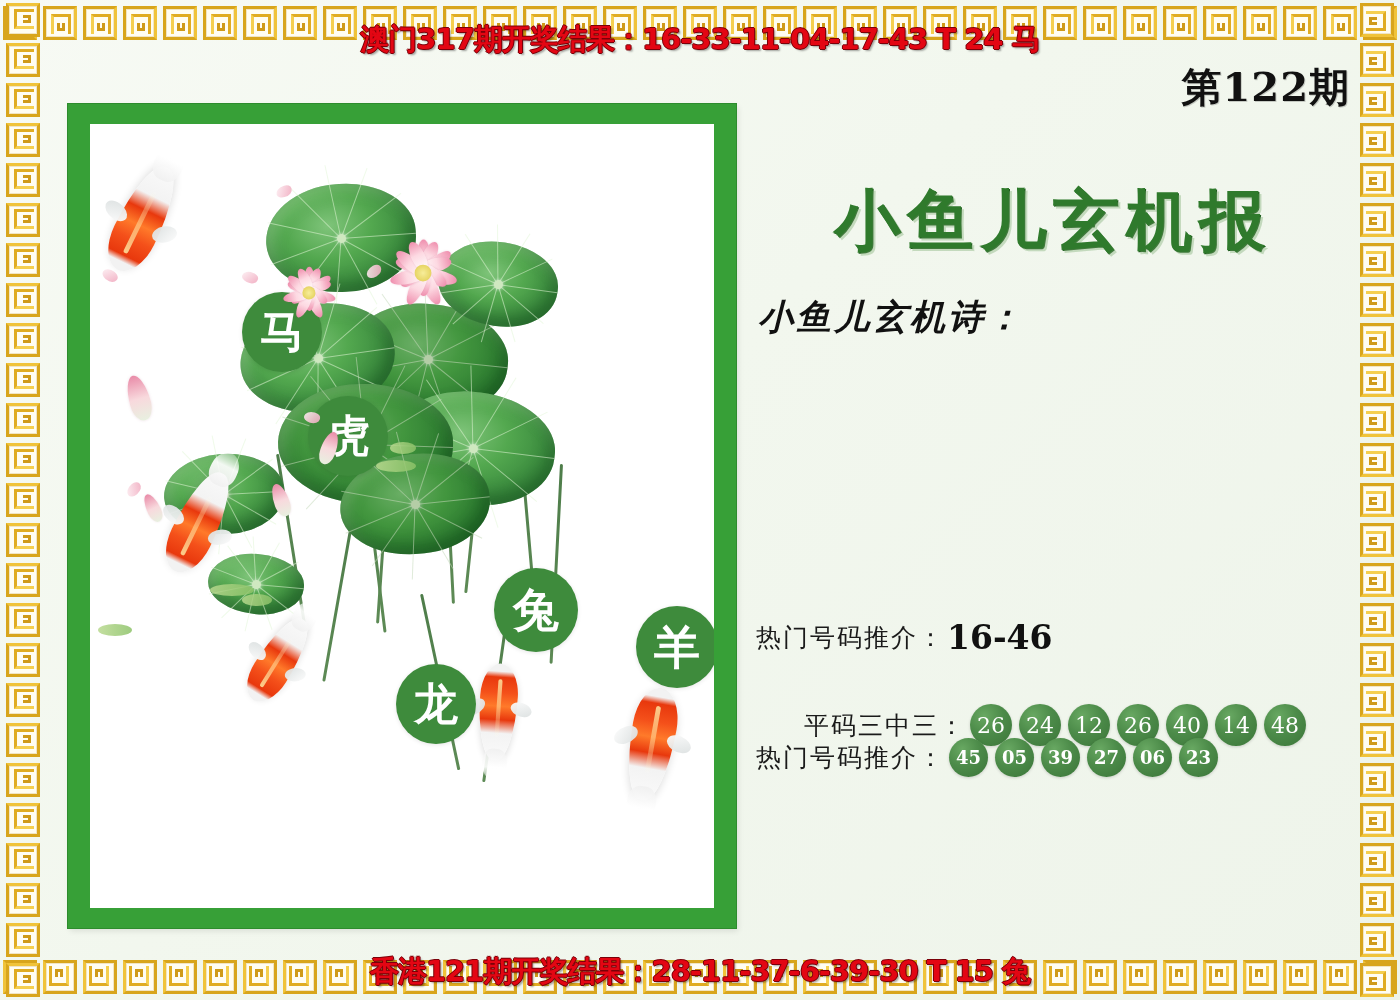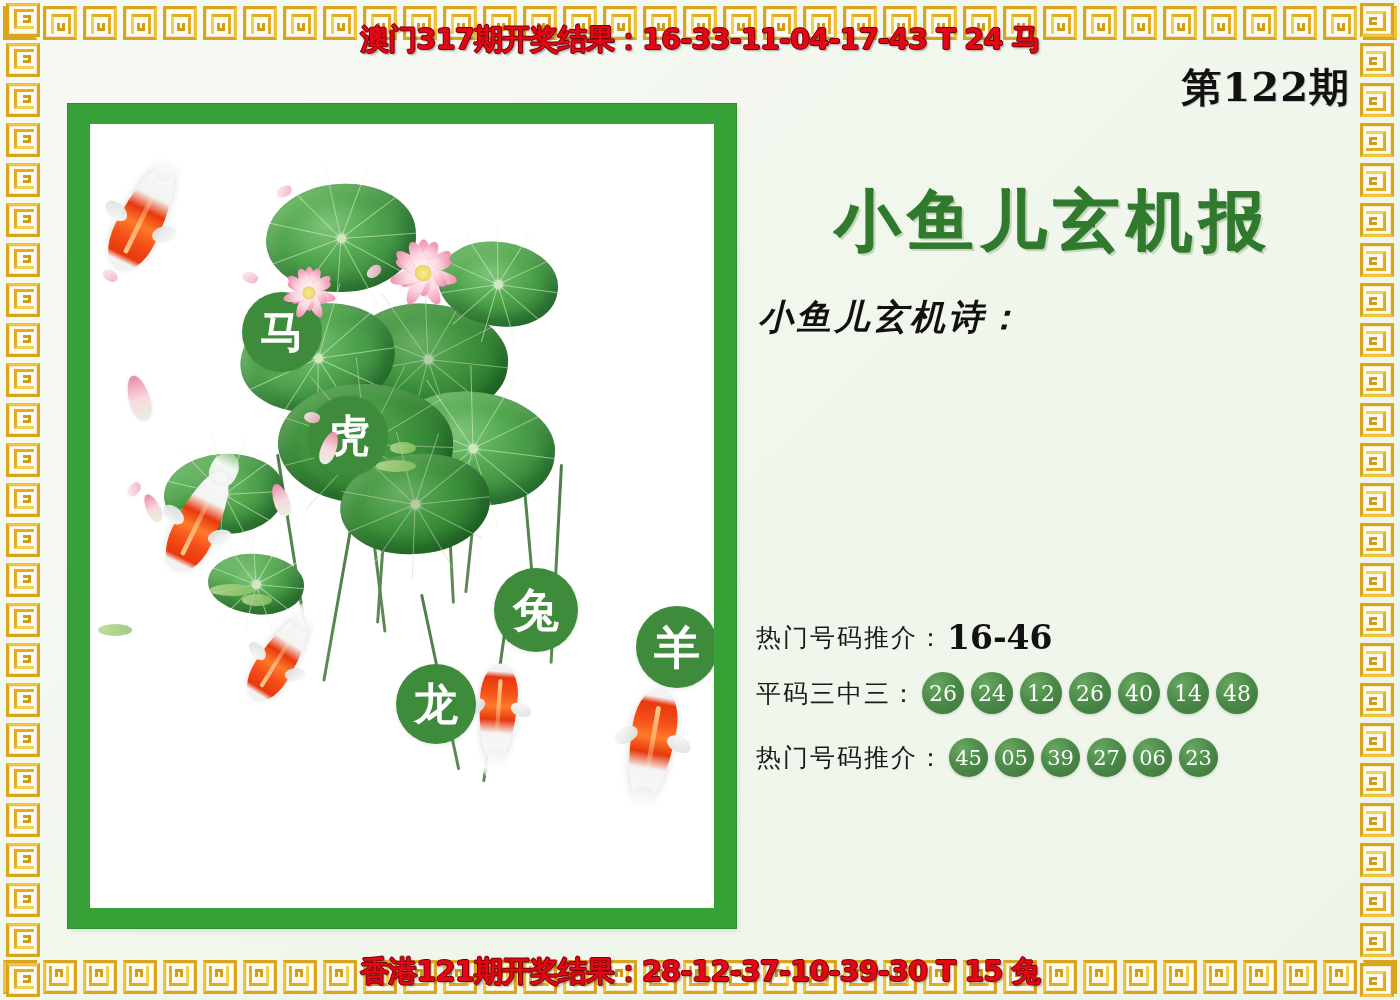--- a/index.html
+++ b/index.html
@@ -248,33 +248,33 @@
     font-family:"DejaVu Sans","Liberation Sans",sans-serif;
     font-size:25px;color:#1a1a1a;letter-spacing:2px;
     white-space:nowrap;
   }
   #row-range{top:562px;}
   #range-value{
     font-family:"DejaVu Serif","Liberation Serif",serif;
     font-size:33px;font-weight:bold;color:#111;
     margin-left:2px;letter-spacing:0;
   }
-  #row-ping{top:616px;}
+  #row-ping{top:648px;margin-left:48px;}
   #row-hot{top:682px;text-align:center;}
   .balls{display:flex;align-items:center;gap:7px;margin-left:4px;}
   .ball{
     width:42px;height:42px;border-radius:50%;
     background:radial-gradient(circle at 34% 28%,#68a862 0%,#4c8b49 45%,#3b7539 100%);
     color:#fff;
     display:flex;align-items:center;justify-content:center;
     font-family:"DejaVu Serif","Liberation Serif",serif;
     font-size:22px;font-weight:normal;
     box-shadow:0 1px 3px rgba(0,0,0,.16);
   }
-  .ball.sm{width:39px;height:39px;font-size:21px;}
+  .ball.sm{width:39px;height:39px;font-size:18px;font-weight:bold;}
 </style>
 </head>
 <body>
 
 <div id="page">
 
   <div class="border-band meander-h band-top" id="band-top">
       <div class="tile" style="left: 0px; top: 3px;">
         <div class="key"></div>
       </div>
@@ -911,14 +911,14 @@
           <span class="ball sm">45</span>
           <span class="ball sm">05</span>
           <span class="ball sm">39</span>
           <span class="ball sm">27</span>
           <span class="ball sm">06</span>
           <span class="ball sm">23</span>
         </span>
     </div>
   </div>
 
-  <div class="banner banner-bottom">香港121期开奖结果：28-12-37-10-39-30 T 15 兔</div>
+  <div class="banner banner-bottom">香港121期开奖结果：28-11-37-6-39-30 T 15 兔</div>
 </div>
 
 </body></html>

